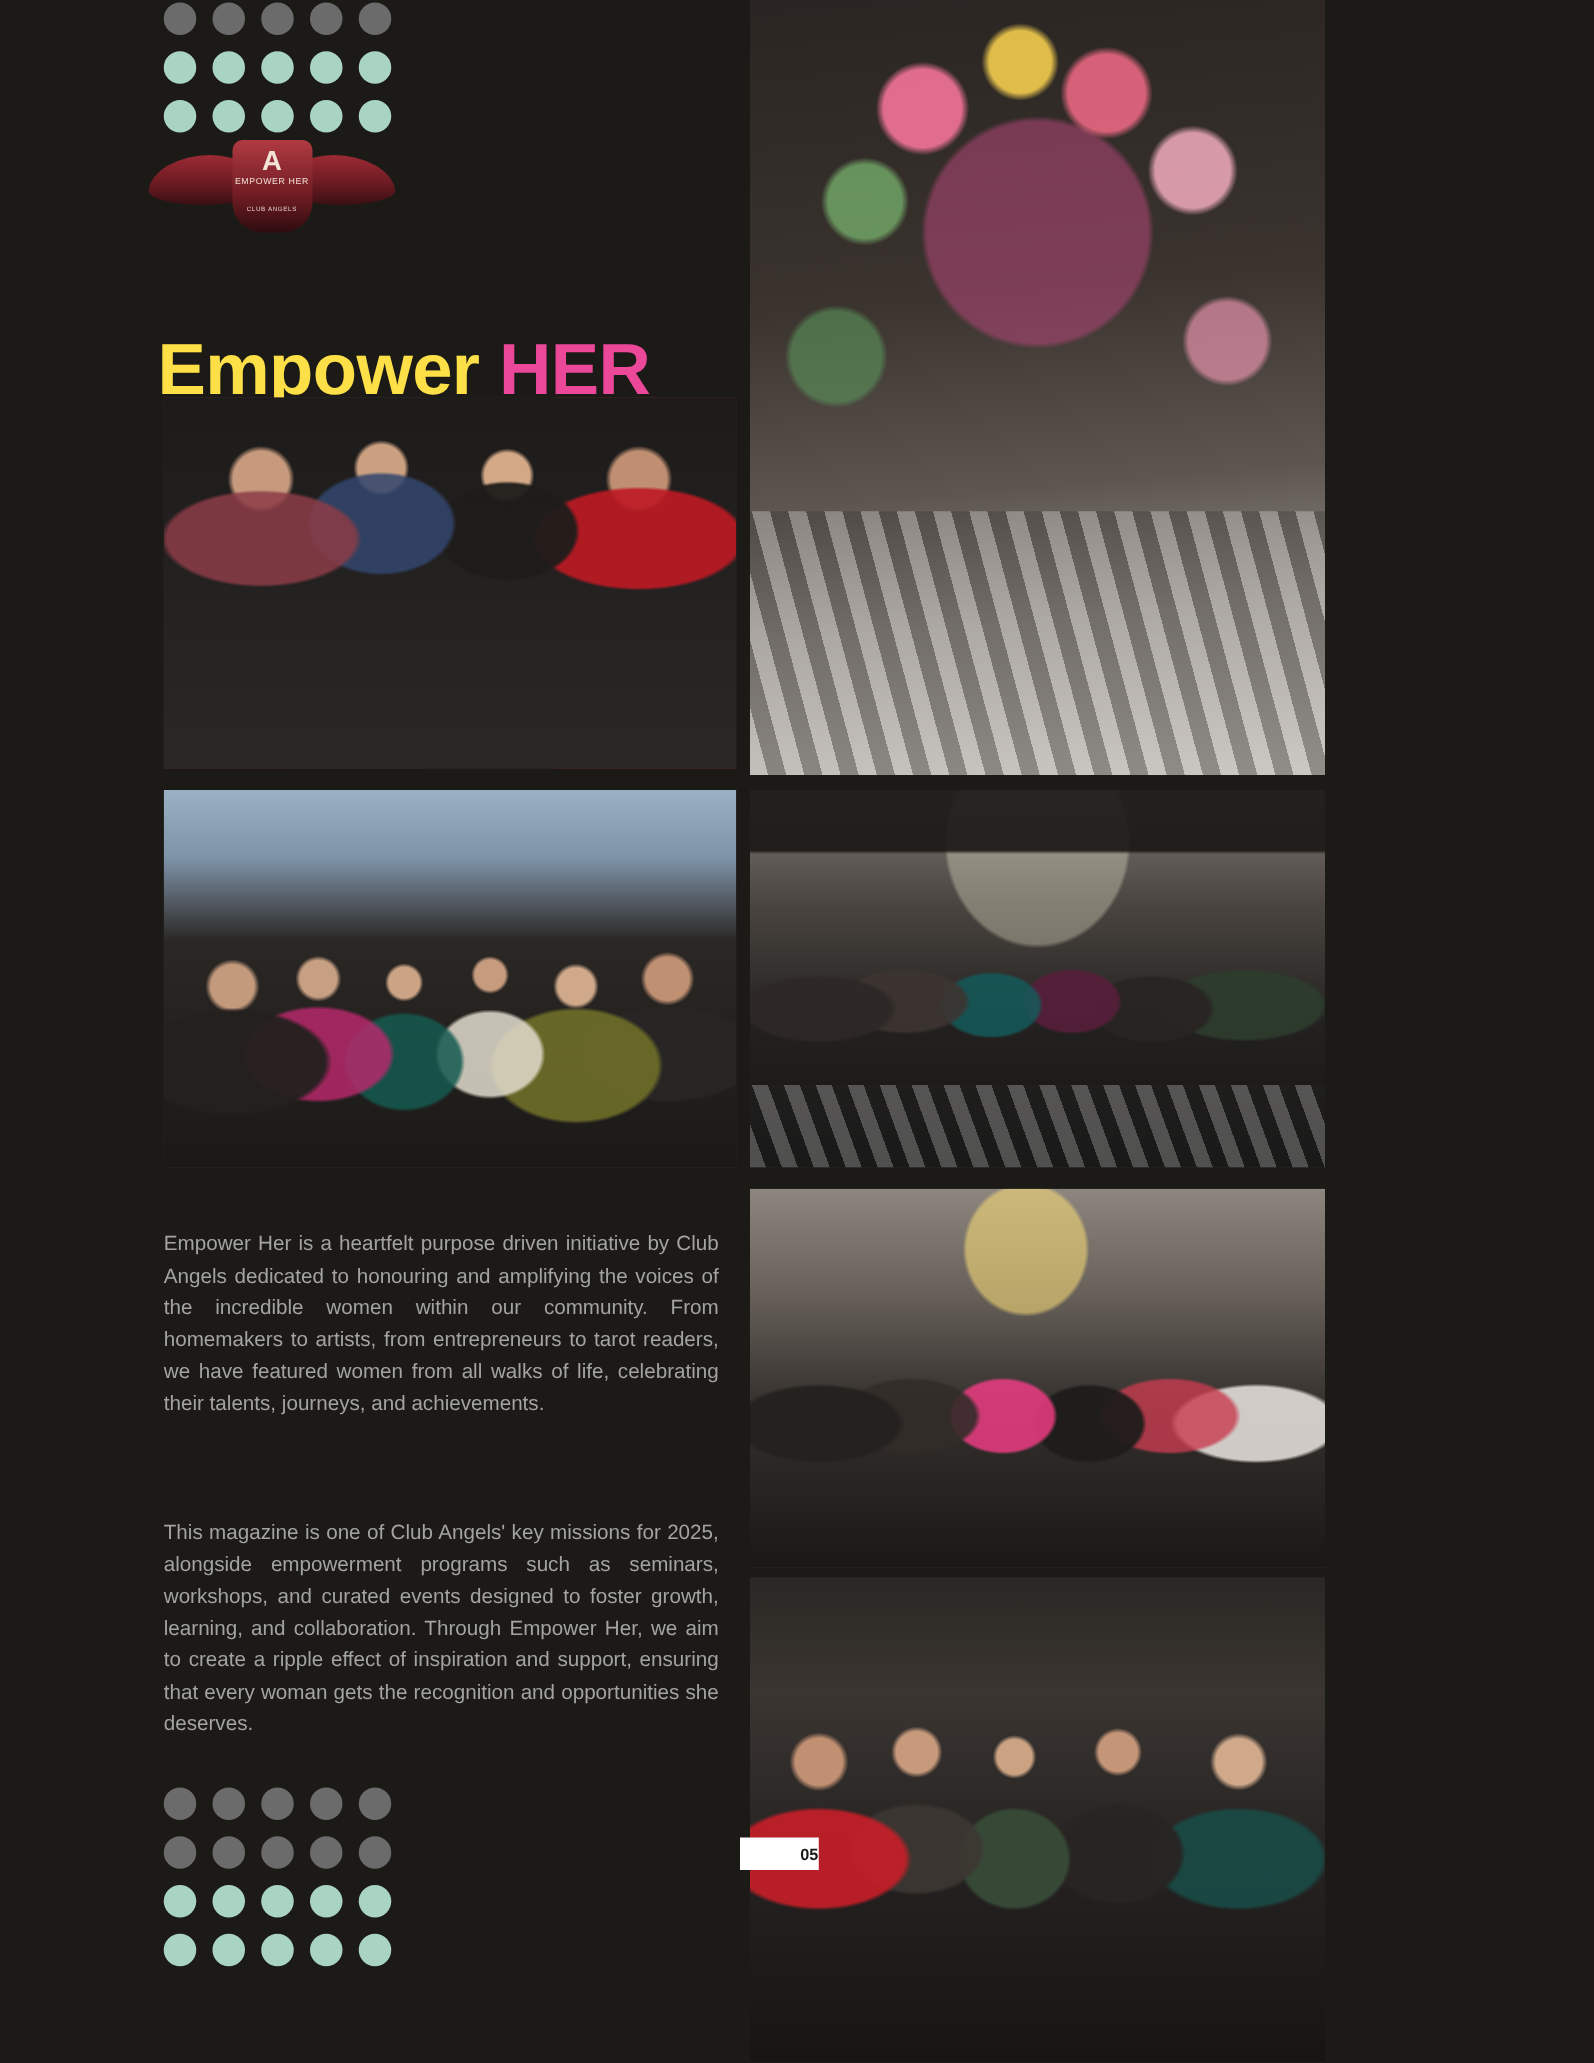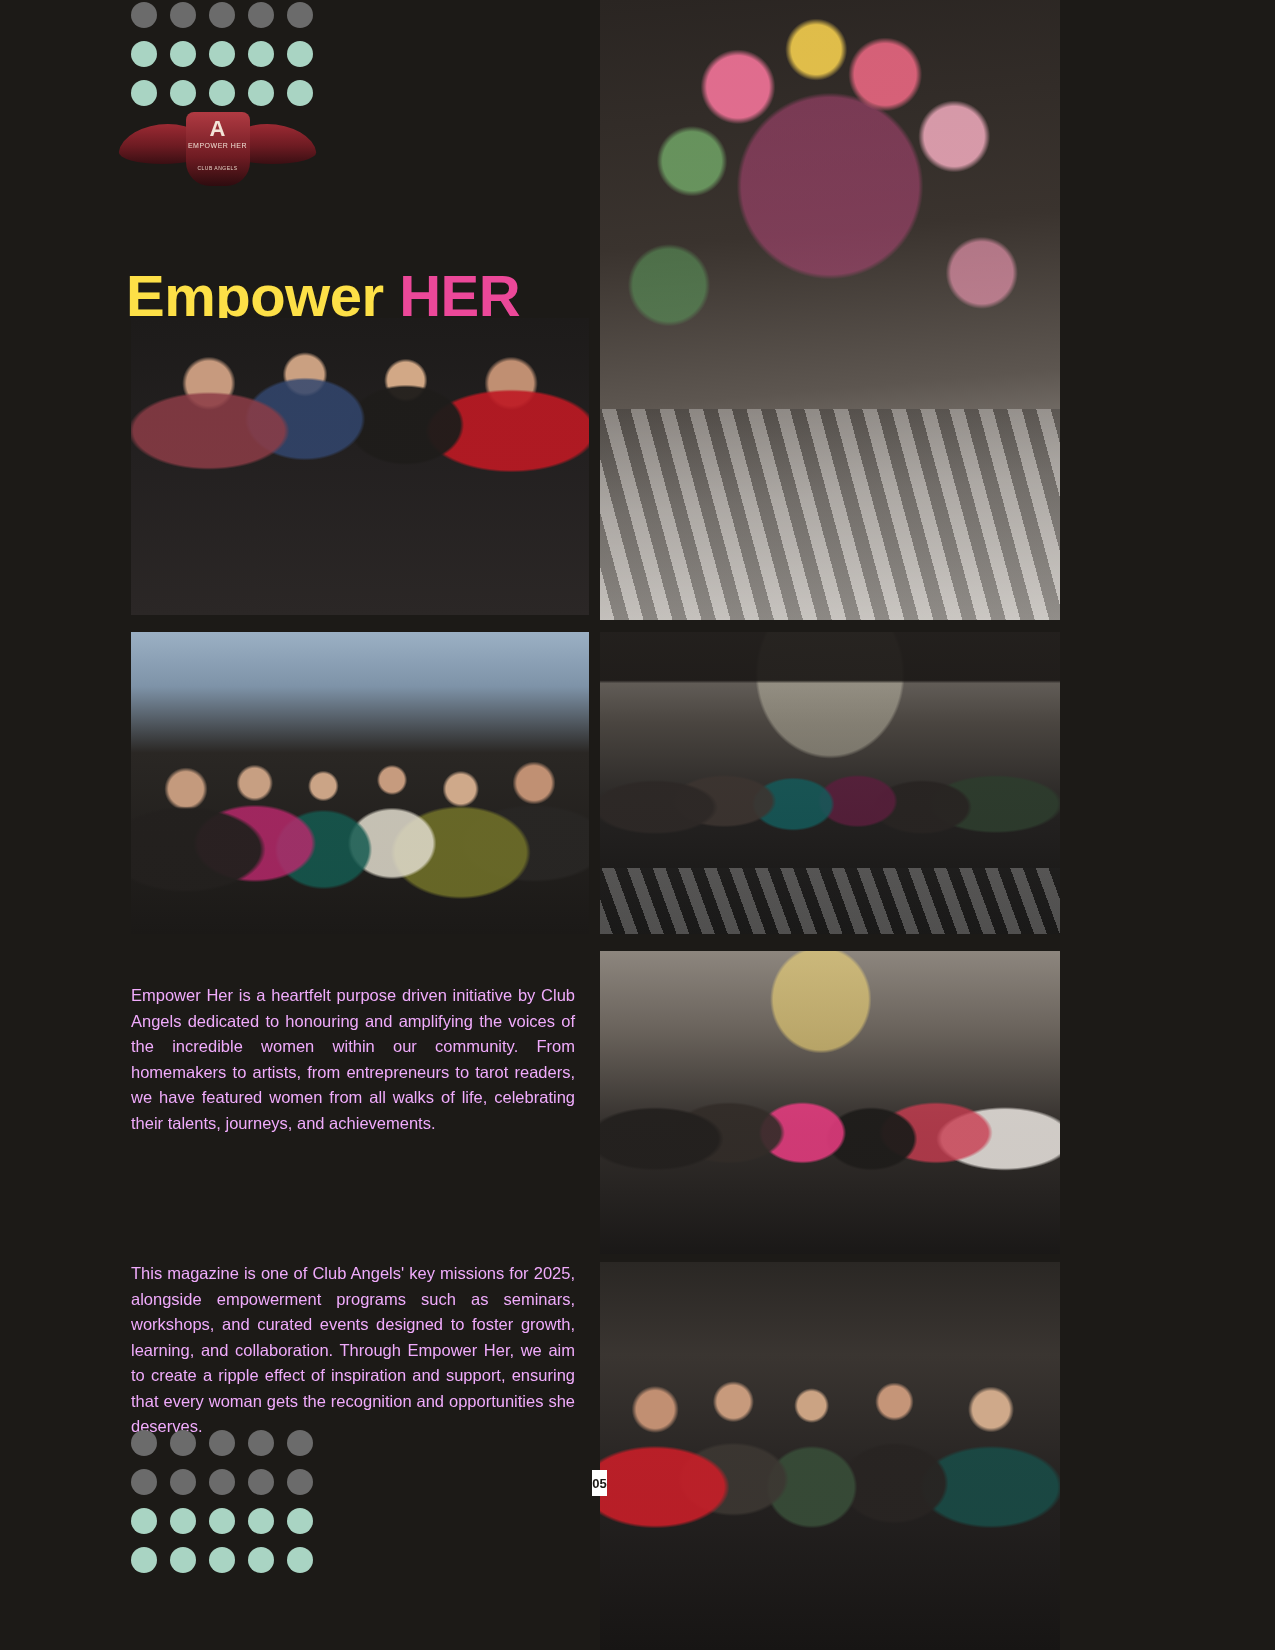--- a/index.html
+++ b/index.html
@@ -118,25 +118,25 @@
   }
 
   
   .body-copy {
     position: absolute;
     left: 131px;
     width: 444px;
     font-size: 16.5px;
     line-height: 25.5px;
     text-align: justify;
-    color: #f0abfc;
+    color: #a3a3a3;
     margin-top: 30px;
   }
   #para-1 { top: 953px; }
-  #para-2 { top: 1231px; }
+  #para-2 { top: 1184px; }
   #para-3 { top: 1372px; text-align: left; }
 
   
   .right-col {
     position: absolute;
     left: 600px; top: 0;
     width: 675px; height: 1650px;
   }
 
   
@@ -145,20 +145,21 @@
     left: 592px; top: 1470px;
     width: 15px; height: 26px;
     background: #ffffff;
     color: #1c1a17;
     font-size: 13px;
     font-weight: bold;
     display: flex;
     align-items: center;
     justify-content: center;
     z-index: 20;
+    padding-left: 48px;
   }
 
   
   .p-hero {
     background:
       radial-gradient(circle at 30% 14%, rgba(255,120,160,.85) 0 5%, transparent 6%),
       radial-gradient(circle at 47% 8%, rgba(255,215,80,.85) 0 4%, transparent 5%),
       radial-gradient(circle at 62% 12%, rgba(255,110,140,.8) 0 5%, transparent 6%),
       radial-gradient(circle at 20% 26%, rgba(120,180,110,.75) 0 5%, transparent 6%),
       radial-gradient(circle at 77% 22%, rgba(255,180,200,.8) 0 5%, transparent 6%),

